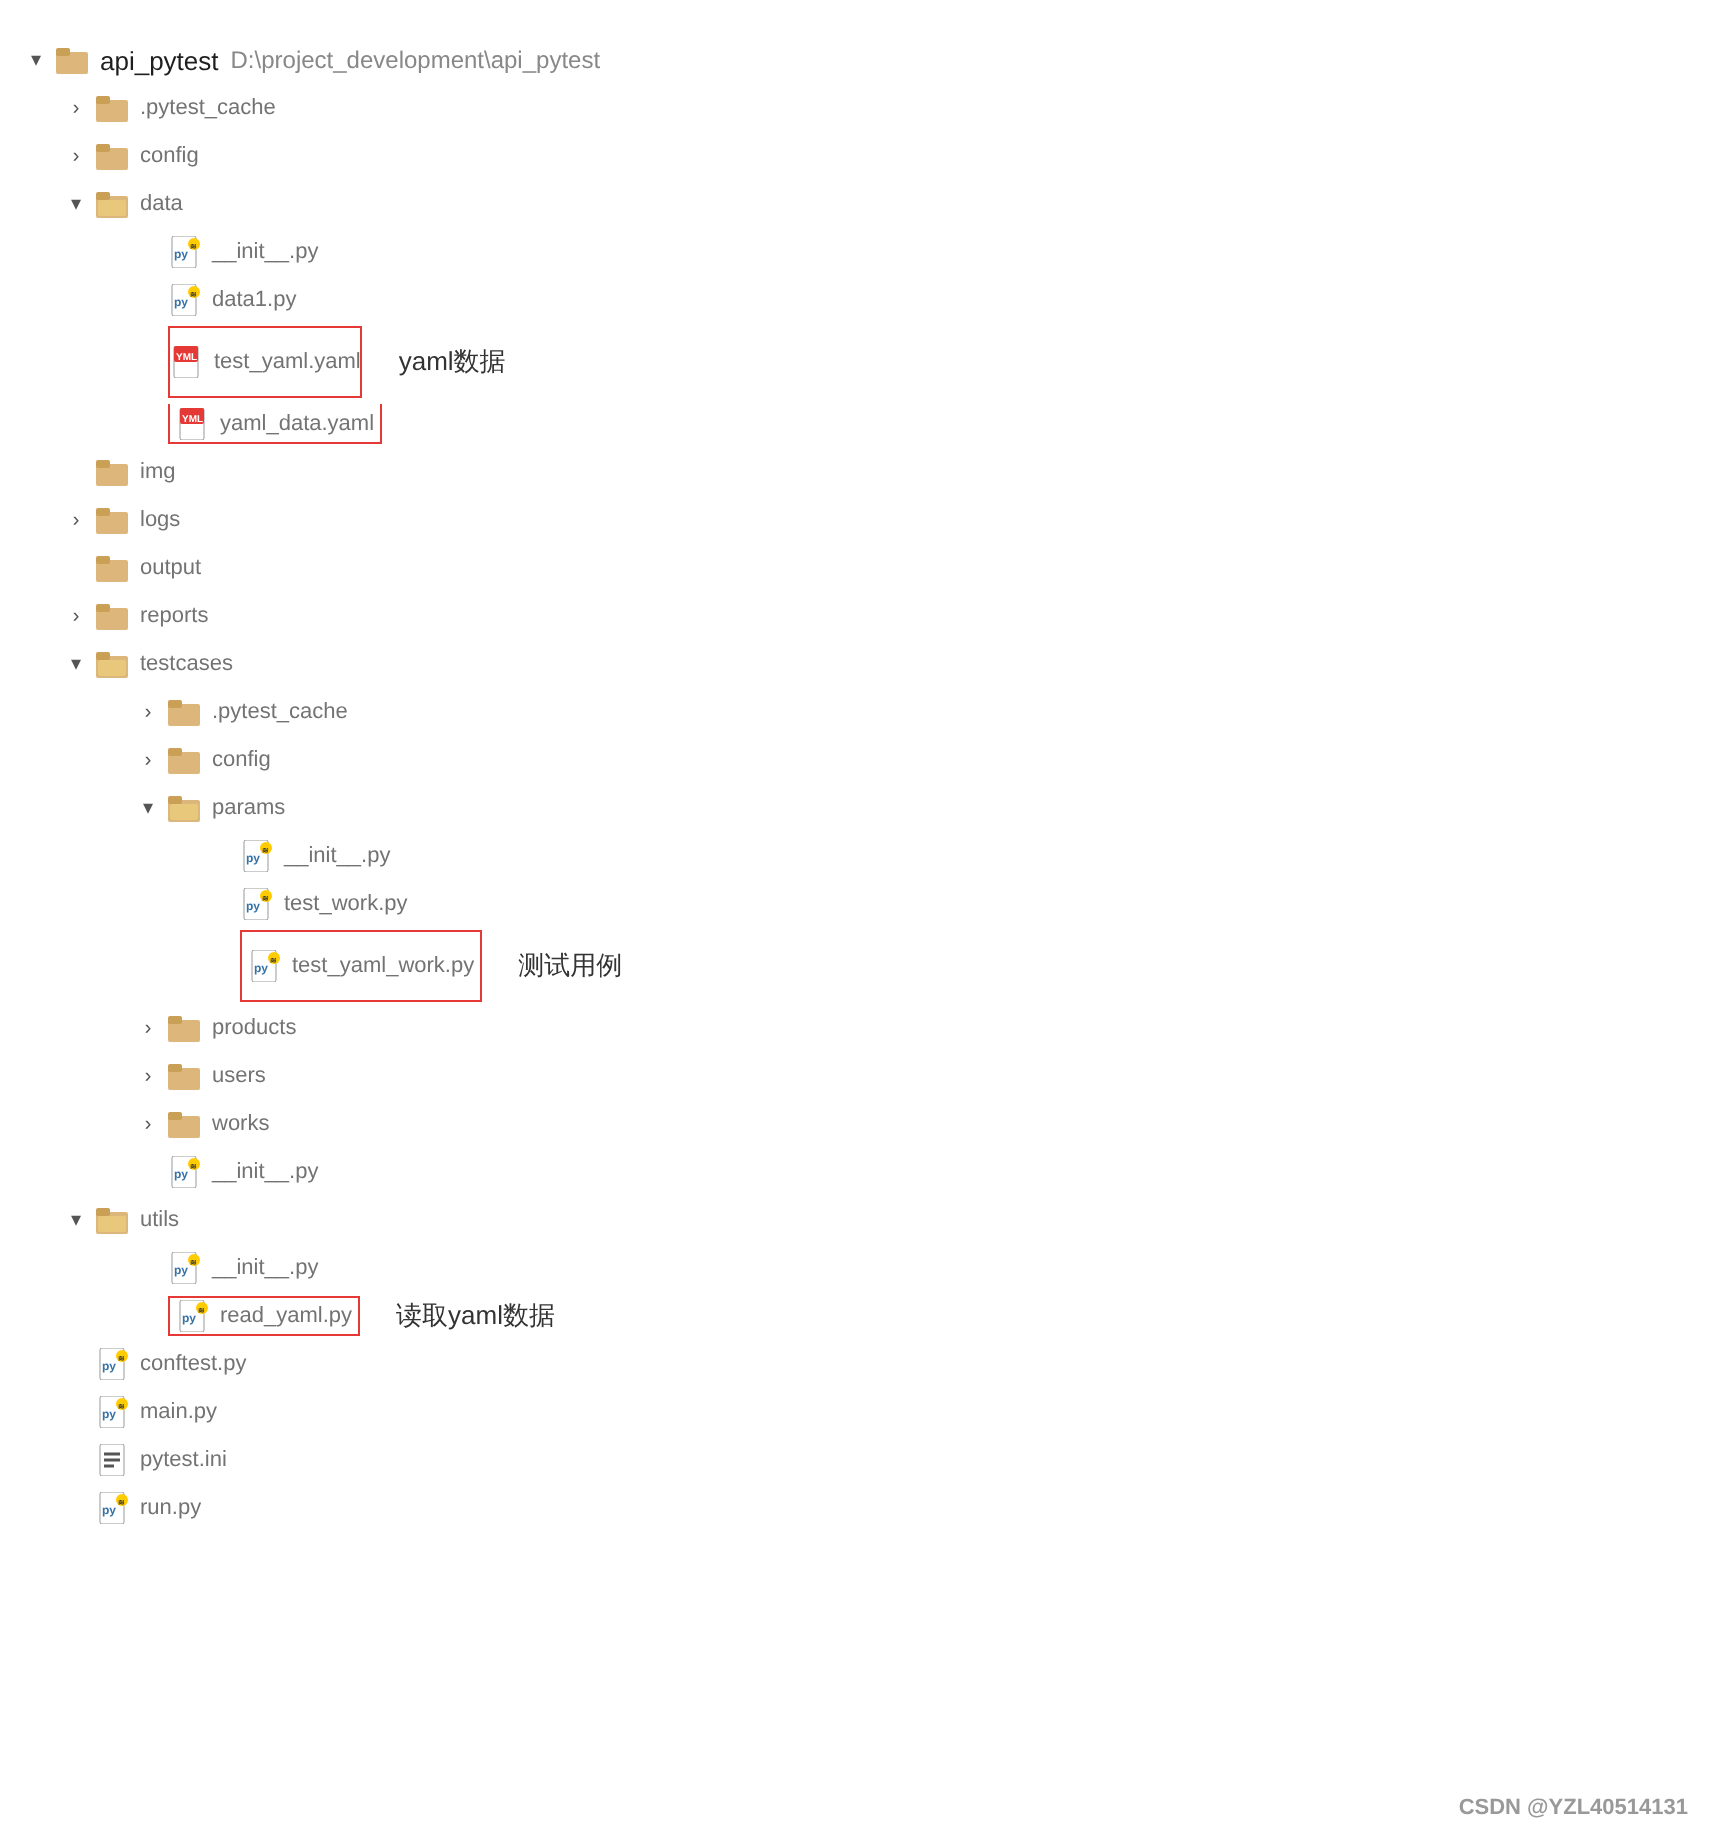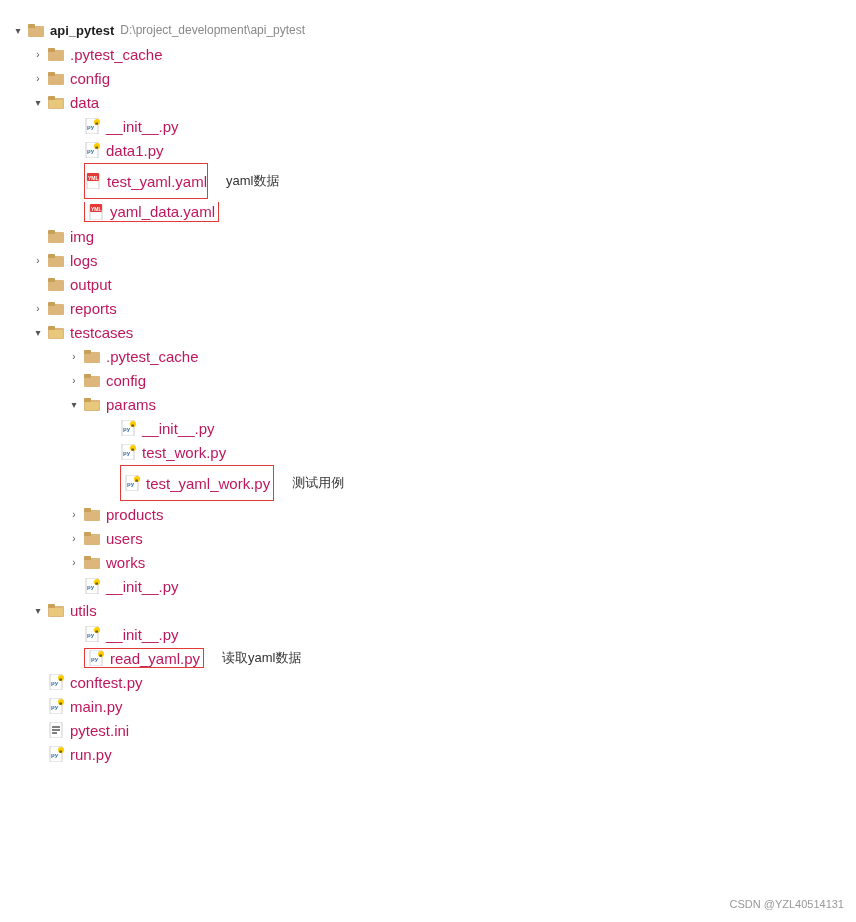--- a/index.html
+++ b/index.html
@@ -43,43 +43,44 @@
     .file-icon {
       width: 18px;
       height: 16px;
       margin-right: 4px;
       flex-shrink: 0;
       display: inline-flex;
       align-items: center;
       justify-content: center;
     }
     .item-label {
-      font-size: 15px;
-      color: #be185d;
+      font-size: 11px;
+      color: #737373;
     }
     .root-label {
-      font-weight: bold;
+      font-weight: normal;
       font-size: 13px;
     }
     .root-path {
       color: #888;
       font-size: 12px;
       margin-left: 6px;
     }
     .annotation {
       color: #333;
       font-size: 13px;
       margin-left: 18px;
     }
     .watermark {
       position: fixed;
       bottom: 12px;
       right: 12px;
       color: #999;
       font-size: 11px;
+      font-weight: bold;
     }
     .tree-row {
       display: flex;
       align-items: center;
       min-height: 24px;
       padding: 1px 0;
     }
     .annotation-row {
       display: flex;
       align-items: center;

